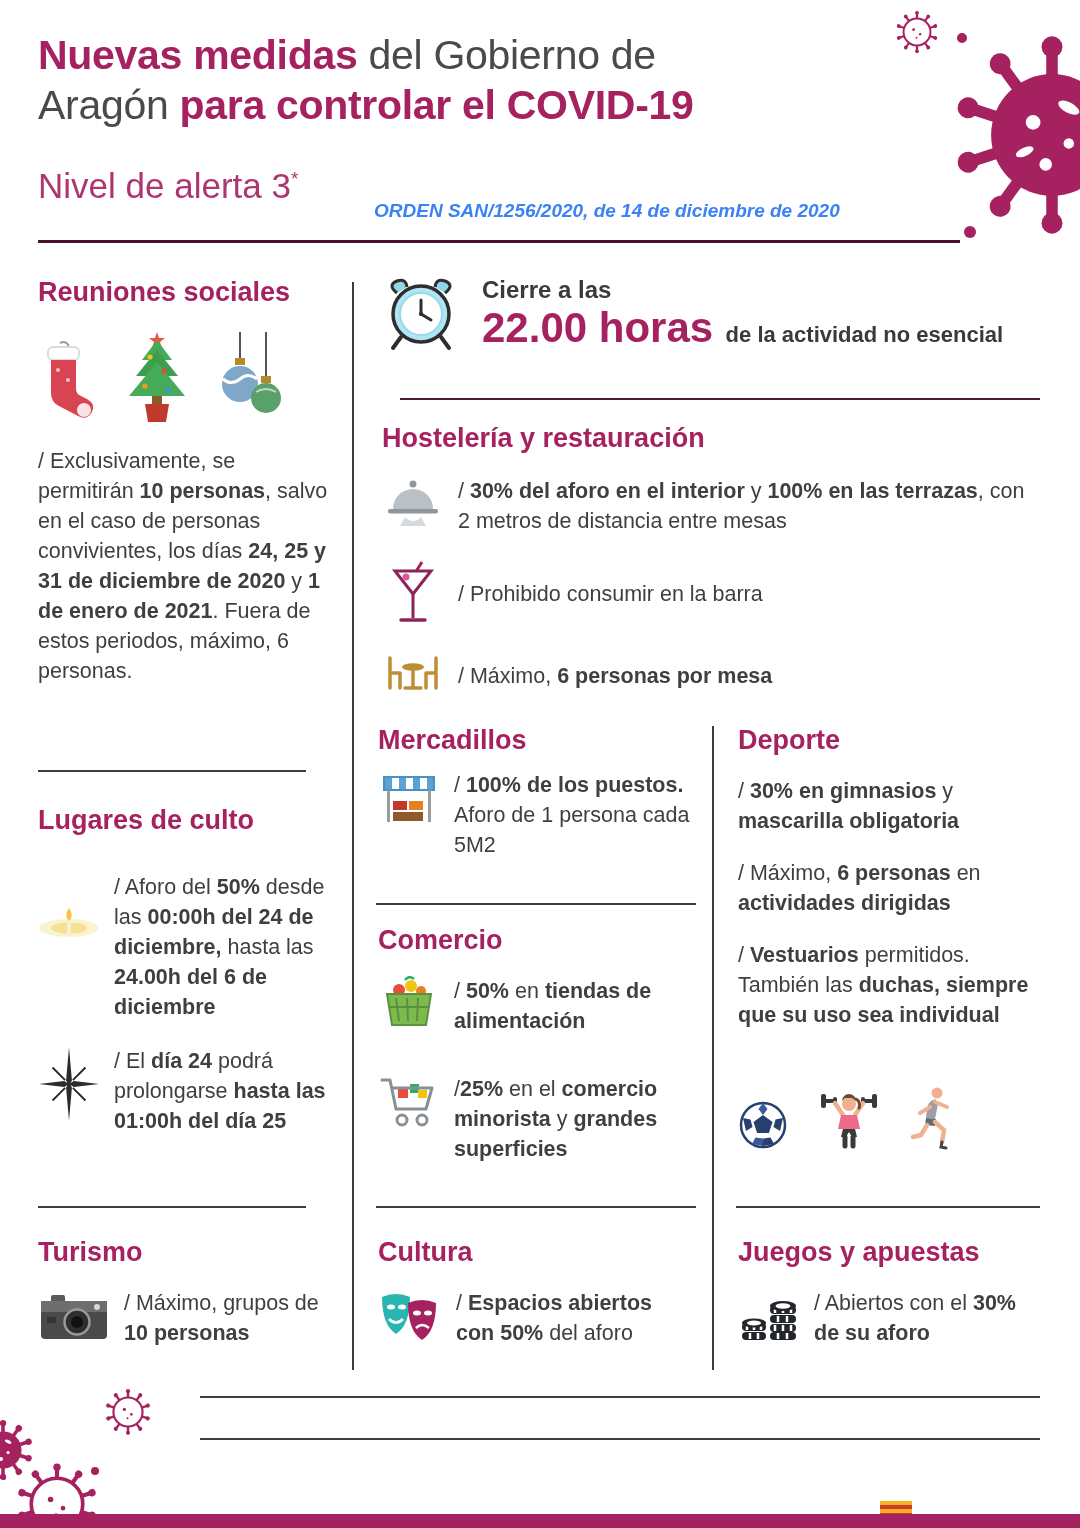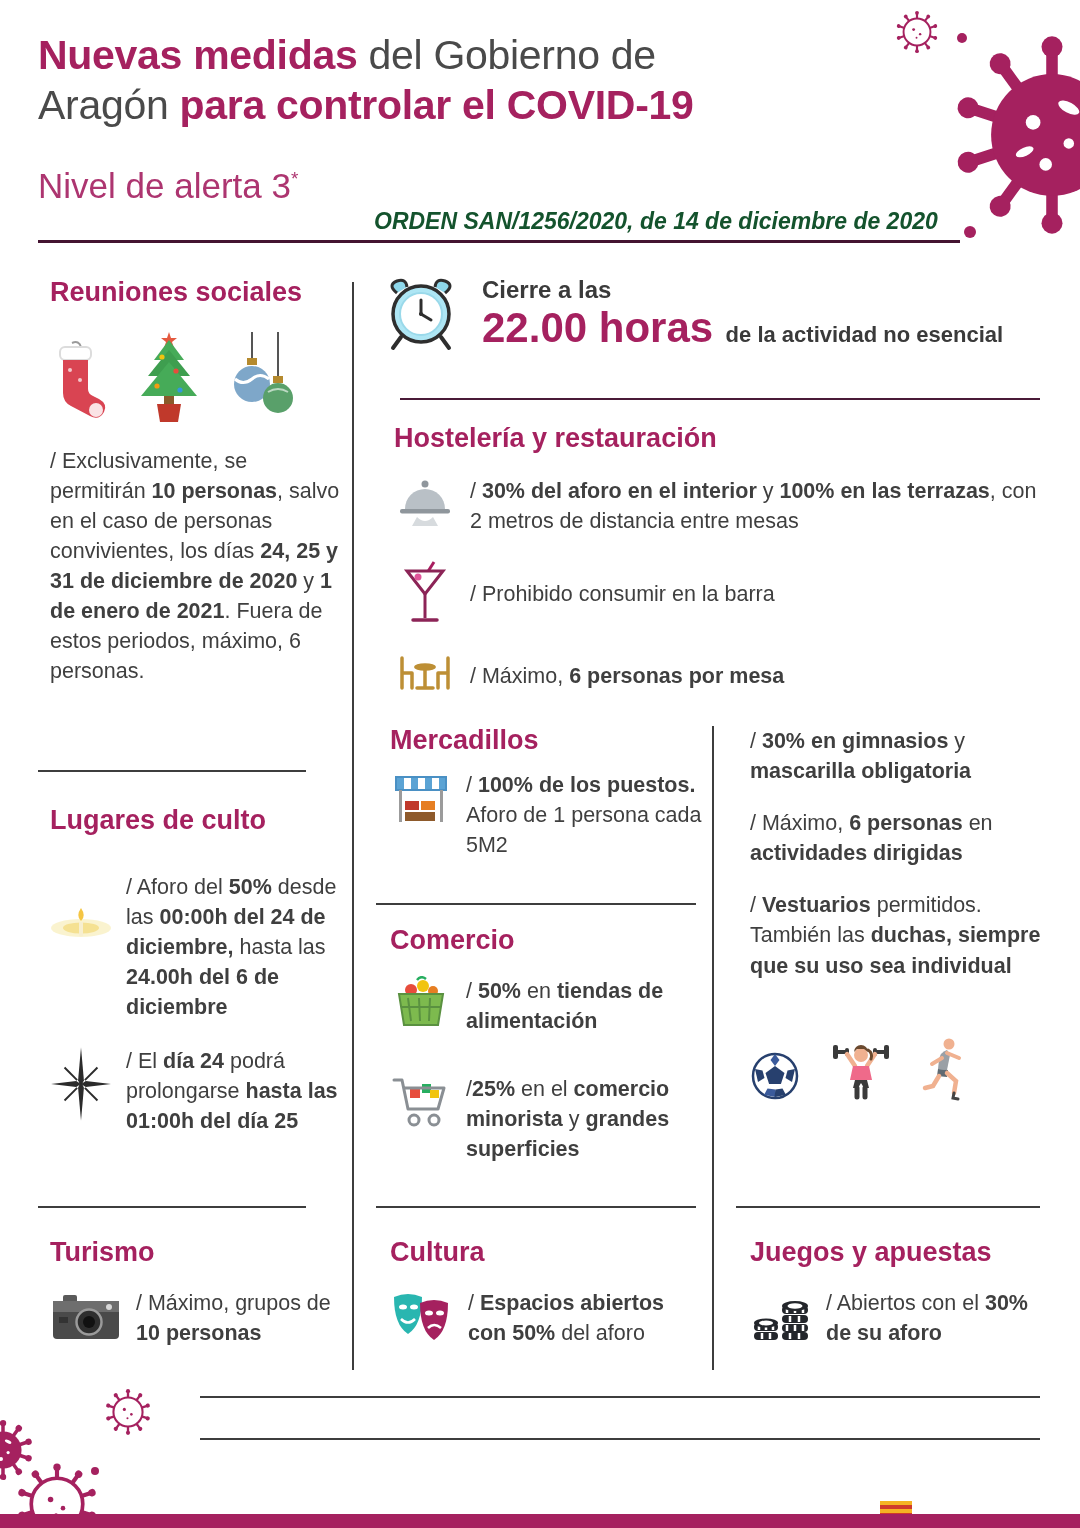--- a/index.html
+++ b/index.html
@@ -8,27 +8,27 @@
   }
   html,body{margin:0;padding:0;background:#fff;}
   body{font-family:"Liberation Sans",sans-serif;color:var(--dark);}
   .page{position:relative;width:1080px;height:1528px;background:#fff;overflow:hidden;}
   .b{font-weight:700;}
   .m{color:var(--m);}
   
   .title{position:absolute;left:38px;top:30px;font-size:41px;font-weight:400;color:#4a4a4a;line-height:1.22;letter-spacing:-0.3px;white-space:nowrap;}
   .nivel{position:absolute;left:38px;top:166px;font-size:35px;color:#ad3570;font-weight:400;}
   .nivel sup{font-size:19px;}
-  .orden{position:absolute;left:374px;top:208px;font-size:23px;font-style:italic;font-weight:600;color:#14532d;}
+  .orden{position:absolute;left:374px;top:200px;font-size:19px;font-style:italic;font-weight:600;color:#3b82f6;}
   .header-rule{position:absolute;left:38px;top:240px;width:922px;height:2.5px;background:#441431;}
   
   .hr{position:absolute;height:1.5px;background:#3d3d3d;}
   .vr{position:absolute;width:1.5px;background:#3d3d3d;}
   
-  .sec{position:absolute;margin-left:12px;}
+  .sec{position:absolute;}
   .sec-h{font-size:27px;font-weight:700;color:var(--m);margin:0 0 14px 0;line-height:1.1;}
   .txt{font-size:21.5px;line-height:1.40;}
   .item{display:flex;align-items:flex-start;margin-bottom:24px;}
   .item.center{align-items:center;}
   .icon-box{flex:0 0 62px;display:flex;justify-content:center;}
   .item .txt{flex:1;margin-left:14px;}
   
   .xmas-row{display:flex;align-items:flex-end;gap:22px;height:104px;margin:8px 0 20px 2px;}
   
   .cierre{position:absolute;left:382px;top:276px;display:flex;gap:22px;}
@@ -291,20 +291,21 @@
           <path d="M2 6 H10 L16 35 H46 L52 14 H13" fill="none" stroke="#8a8f94" stroke-width="3" stroke-linecap="round" stroke-linejoin="round"></path>
           <circle cx="22" cy="46" r="5" fill="none" stroke="#8a8f94" stroke-width="3"></circle>
           <circle cx="42" cy="46" r="5" fill="none" stroke="#8a8f94" stroke-width="3"></circle>
         </svg>
       </span>
       <div class="txt"><span>/</span><span class="b">25%</span><span> en el </span><span class="b">comercio minorista</span><span> y </span><span class="b">grandes superficies</span></div>
     </div>
   </div>
 
   <div class="sec" style="left:738px;top:726px;width:302px">
+    <h2 class="sec-h" style="margin-bottom:20px">Deporte</h2>
     <p class="txt" style="margin:0 0 22px 0"><span>/ </span><span class="b">30% en gimnasios</span><span> y </span><span class="b">mascarilla obligatoria</span></p>
     <p class="txt" style="margin:0 0 22px 0"><span>/ Máximo, </span><span class="b">6 personas</span><span> en </span><span class="b">actividades dirigidas</span></p>
     <p class="txt" style="margin:0"><span>/ </span><span class="b">Vestuarios</span><span> permitidos. También las </span><span class="b">duchas, siempre que su uso sea individual</span></p>
     <div class="sport-row">
       <svg width="50" height="50" viewBox="0 0 50 50">
         <circle cx="25" cy="25" r="22" fill="#fff" stroke="#27406e" stroke-width="2.5"></circle>
         <path d="M25 15 l9.5 7 -3.6 11 h-11.8 L15.5 22 Z" fill="#27406e"></path>
         <path d="M25 3 l4.5 6 -4.5 6 -4.5 -6 z" fill="#3a5a9b"></path>
         <path d="M5 18 l7.5 1.5 2 7.5 -6.5 4 z" fill="#27406e"></path>
         <path d="M45 18 l-7.5 1.5 -2 7.5 6.5 4 z" fill="#27406e"></path>

